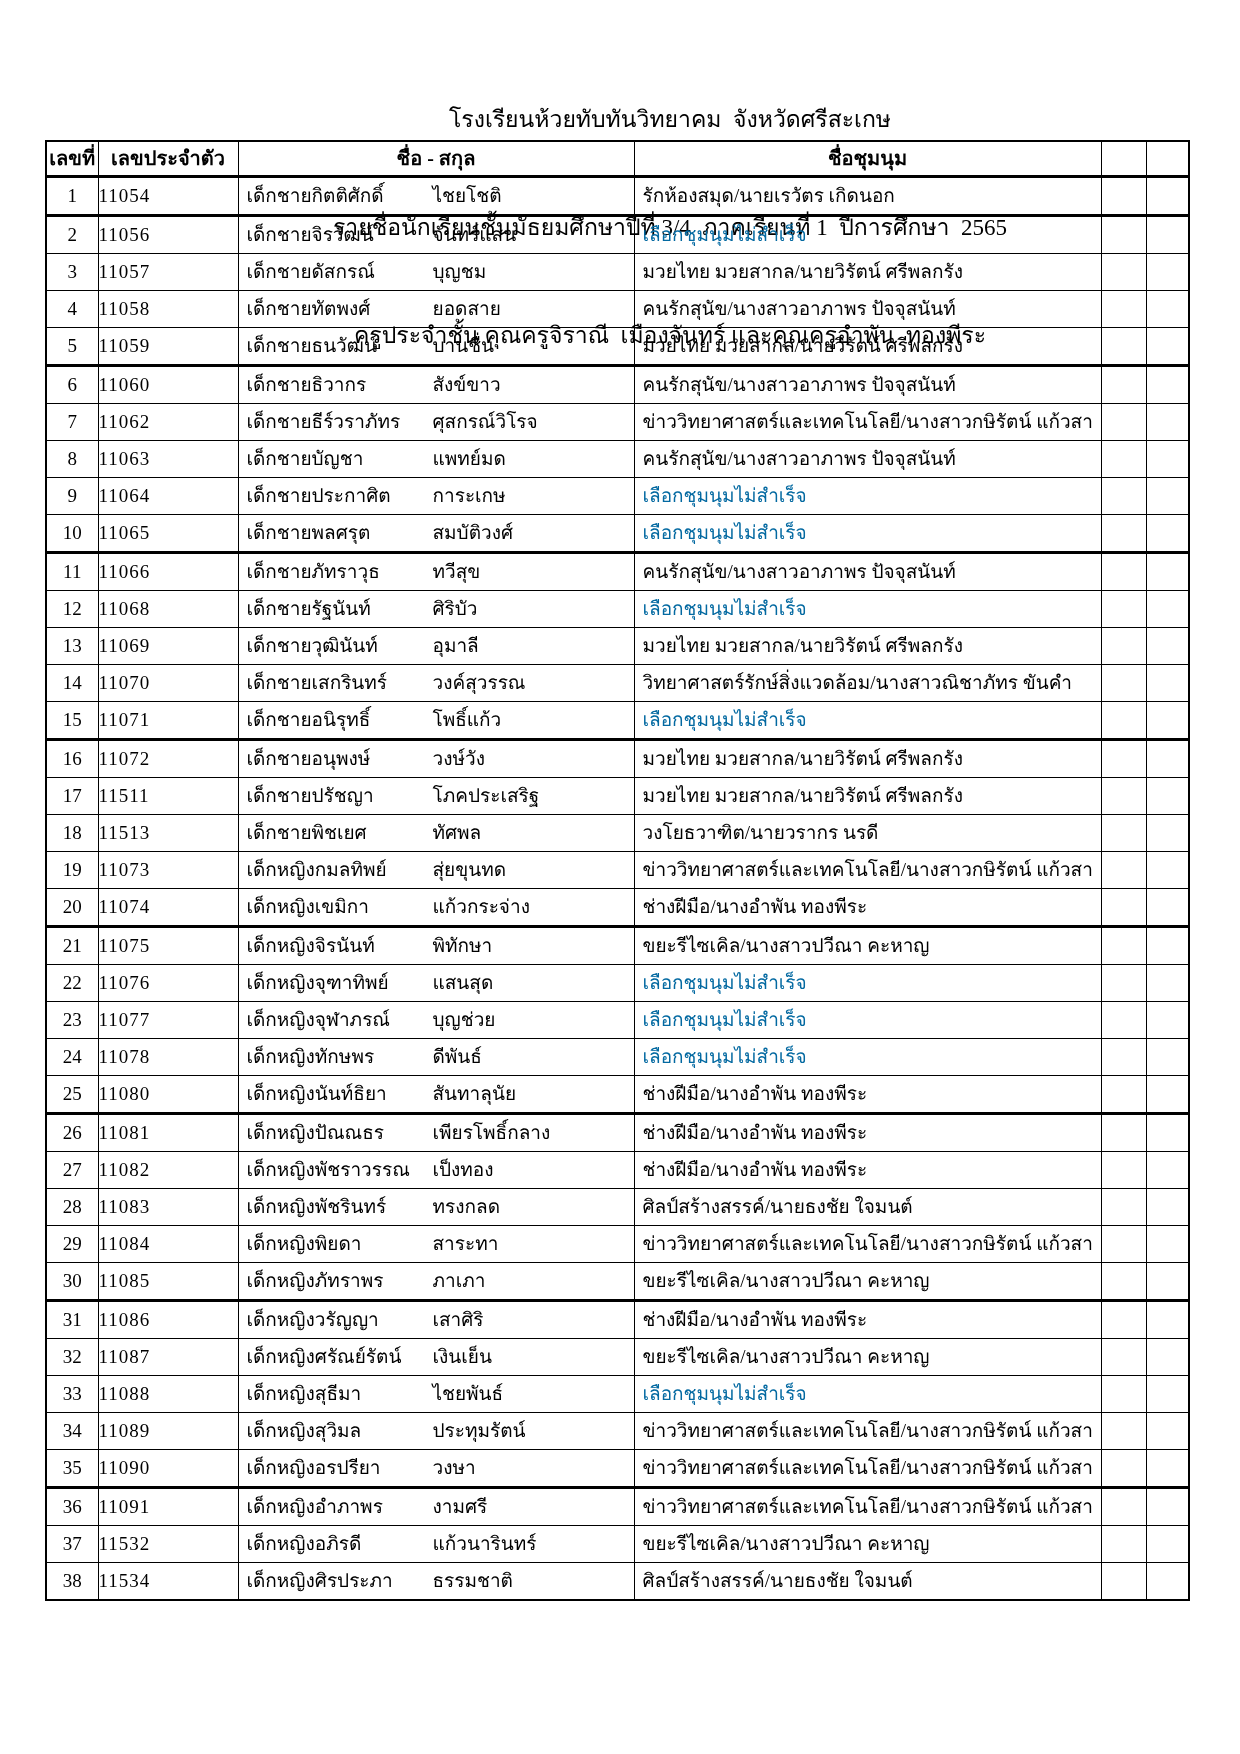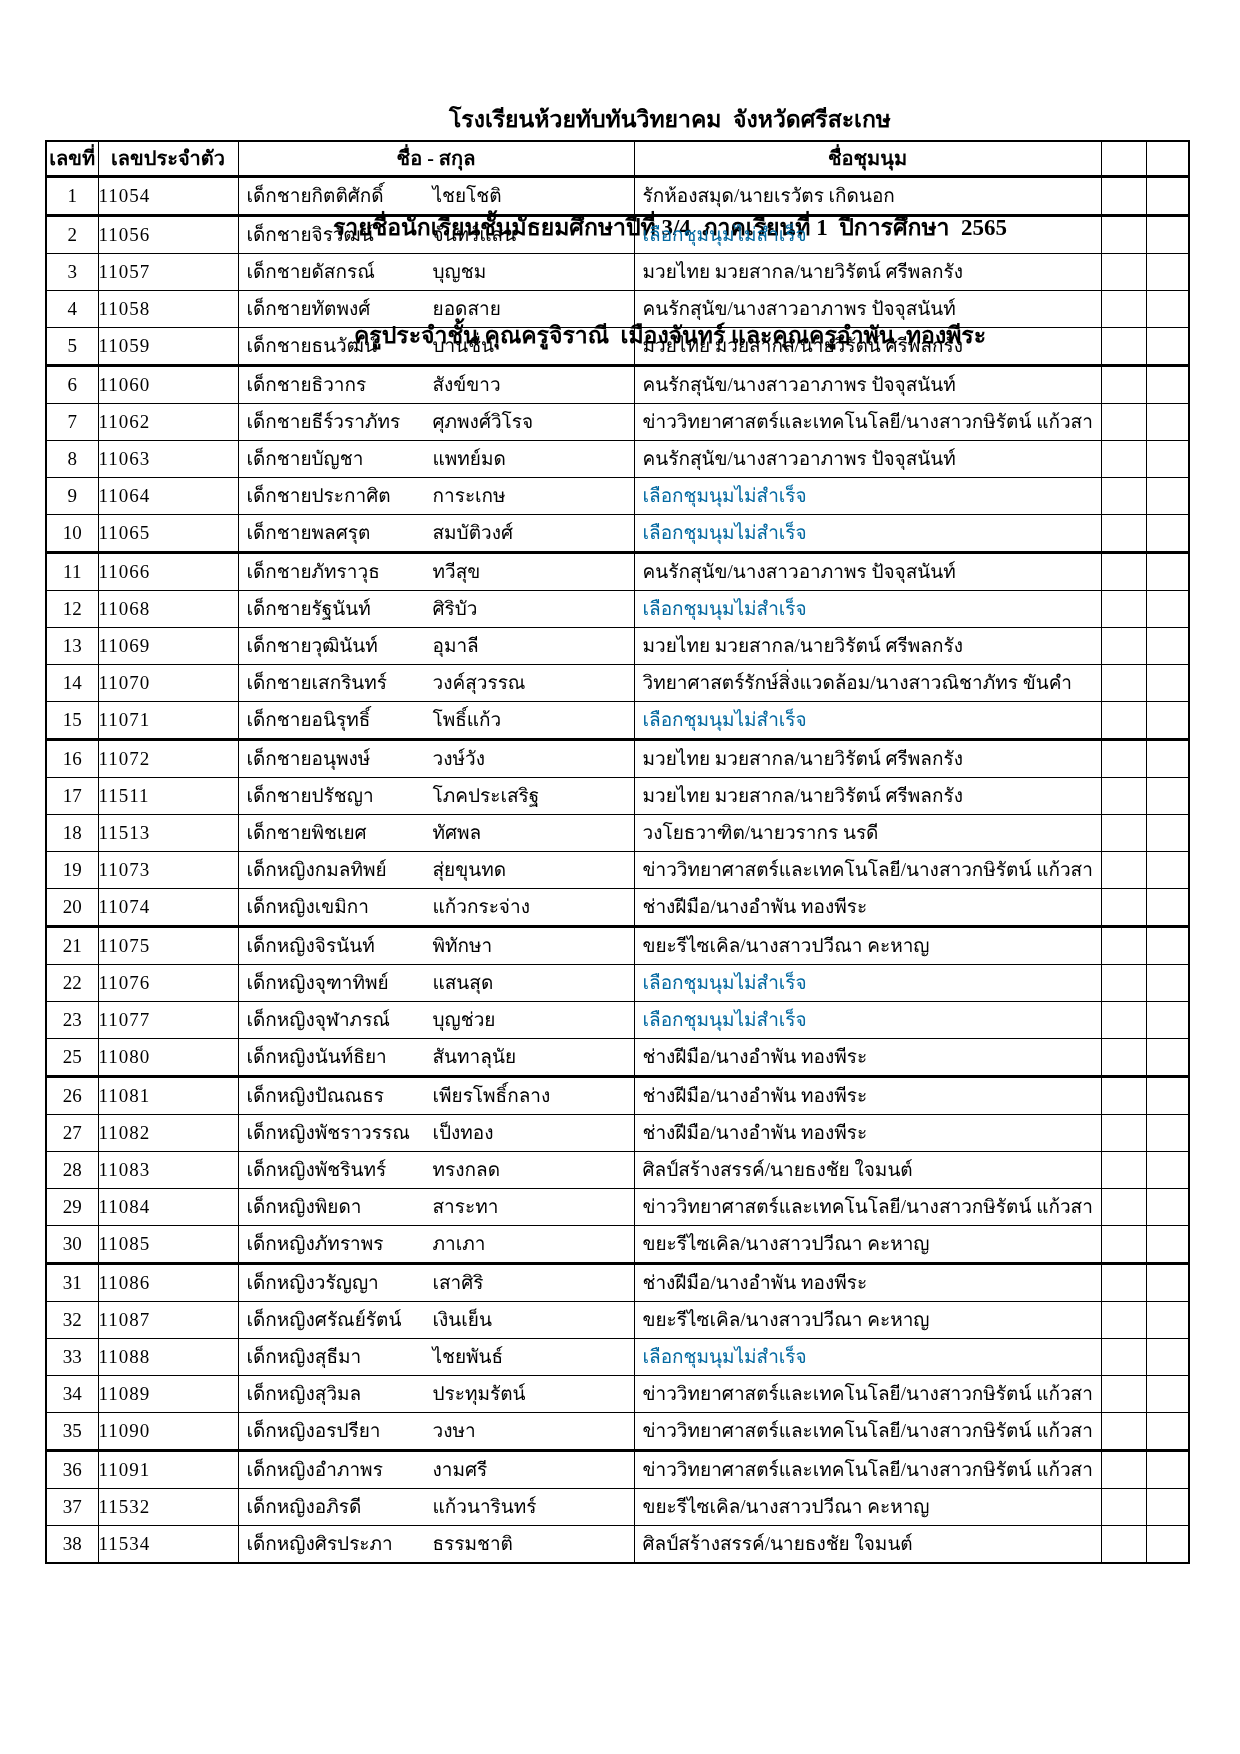--- a/index.html
+++ b/index.html
@@ -14,21 +14,21 @@
     font-family: "Liberation Serif", "DejaVu Sans", sans-serif;
     color: #000000;
     overflow: hidden;
   }
   .titles {
     position: absolute;
     top: 30px;
     left: 100px;
     width: 1140px;
     text-align: center;
-    font-weight: bold;
+    font-weight: normal;
     font-size: 23px;
     line-height: 36px;
     white-space: pre;
   }
   .doc-table {
     position: absolute;
     top: 140px;
     left: 45px;
     width: 1143px;
     border-collapse: collapse;
@@ -140,21 +140,21 @@
     <td class="cell-no">6</td>
     <td class="cell-id">11060</td>
     <td class="cell-name"><span class="first">เด็กชายธิวากร</span><span>สังข์ขาว</span></td>
     <td class="cell-club">คนรักสุนัข/นางสาวอาภาพร ปัจจุสนันท์</td>
     <td></td>
     <td></td>
   </tr>
       <tr>
     <td class="cell-no">7</td>
     <td class="cell-id">11062</td>
-    <td class="cell-name"><span class="first">เด็กชายธีร์วราภัทร</span><span>ศุภพงศ์วิโรจ</span></td>
+    <td class="cell-name"><span class="first">เด็กชายธีร์วราภัทร</span><span>ศุสกรณ์วิโรจ</span></td>
     <td class="cell-club">ข่าววิทยาศาสตร์และเทคโนโลยี/นางสาวกษิรัตน์ แก้วสา</td>
     <td></td>
     <td></td>
   </tr>
       <tr>
     <td class="cell-no">8</td>
     <td class="cell-id">11063</td>
     <td class="cell-name"><span class="first">เด็กชายบัญชา</span><span>แพทย์มด</span></td>
     <td class="cell-club">คนรักสุนัข/นางสาวอาภาพร ปัจจุสนันท์</td>
     <td></td>
@@ -273,20 +273,28 @@
     <td></td>
   </tr>
       <tr class="fail">
     <td class="cell-no">23</td>
     <td class="cell-id">11077</td>
     <td class="cell-name"><span class="first">เด็กหญิงจุฬาภรณ์</span><span>บุญช่วย</span></td>
     <td class="cell-club">เลือกชุมนุมไม่สำเร็จ</td>
     <td></td>
     <td></td>
   </tr>
+      <tr class="fail">
+    <td class="cell-no">24</td>
+    <td class="cell-id">11078</td>
+    <td class="cell-name"><span class="first">เด็กหญิงทักษพร</span><span>ดีพันธ์</span></td>
+    <td class="cell-club">เลือกชุมนุมไม่สำเร็จ</td>
+    <td></td>
+    <td></td>
+  </tr>
       <tr class="group-end">
     <td class="cell-no">25</td>
     <td class="cell-id">11080</td>
     <td class="cell-name"><span class="first">เด็กหญิงนันท์ธิยา</span><span>สันทาลุนัย</span></td>
     <td class="cell-club">ช่างฝีมือ/นางอำพัน ทองพีระ</td>
     <td></td>
     <td></td>
   </tr>
       <tr>
     <td class="cell-no">26</td>

